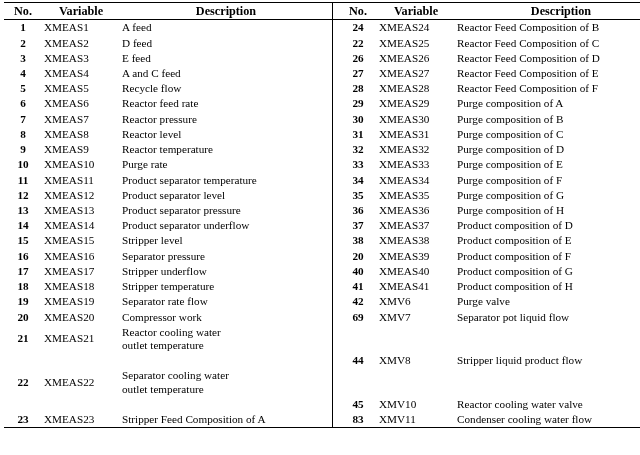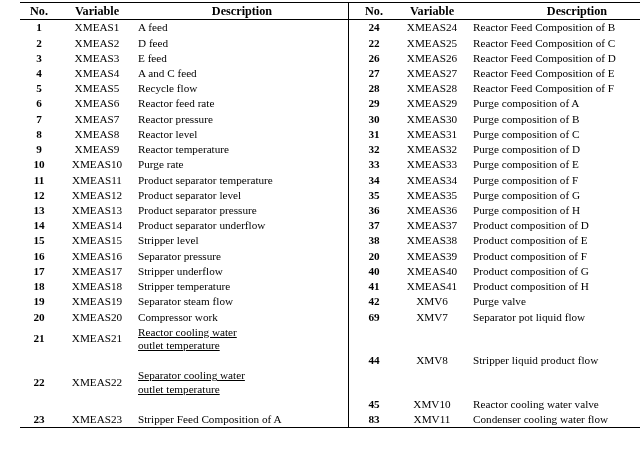--- a/index.html
+++ b/index.html
@@ -10,21 +10,21 @@
   body {
     width: 640px;
     height: 455px;
     font-family: "Liberation Serif", serif;
     color: #000000;
     overflow: hidden;
   }
   .table-wrap {
     width: 640px;
     box-sizing: border-box;
-    padding: 2px 4px 0 20px;
+    padding: 2px 4px 0 4px;
   }
   table.var-table {
     border-collapse: collapse;
     width: 632px;
     table-layout: fixed;
     font-size: 11.2px;
   }
   table.var-table td, table.var-table th {
     padding: 1px 2px;
     vertical-align: middle;
@@ -46,38 +46,37 @@
     padding-top: 3px;
     padding-bottom: 3px;
   }
   .c-no {
     width: 34px;
     text-align: center;
     font-weight: bold;
   }
   .c-var {
     width: 74px;
-    text-align: center;
+    text-align: left;
   }
   .c-desc {
     width: 208px;
     text-align: left;
   }
   .c-gap {
     width: 6px;
     border-left: 0.8px solid #000;
     padding: 0 !important;
   }
   .hdr .c-no, .hdr .c-var, .hdr .c-desc {
     font-weight: bold;
   }
   .twoline {
     display: block;
     line-height: 1.18;
-    text-decoration: underline;
   }
   .blank-cell {
     
   }
 </style>
 </head>
 <body>
 
 <div class="table-wrap">
   <table class="var-table">
@@ -249,21 +248,21 @@
         <td class="c-var">XMEAS18</td>
         <td class="c-desc">Stripper temperature</td>
         <td class="c-gap"></td>
         <td class="c-no">41</td>
         <td class="c-var">XMEAS41</td>
         <td class="c-desc">Product composition of H</td>
       </tr>
       <tr>
         <td class="c-no">19</td>
         <td class="c-var">XMEAS19</td>
-        <td class="c-desc">Separator steam flow</td>
+        <td class="c-desc">Separator rate flow</td>
         <td class="c-gap"></td>
         <td class="c-no">42</td>
         <td class="c-var">XMV6</td>
         <td class="c-desc">Purge valve</td>
       </tr>
       <tr>
         <td class="c-no">20</td>
         <td class="c-var">XMEAS20</td>
         <td class="c-desc">Compressor work</td>
         <td class="c-gap"></td>

